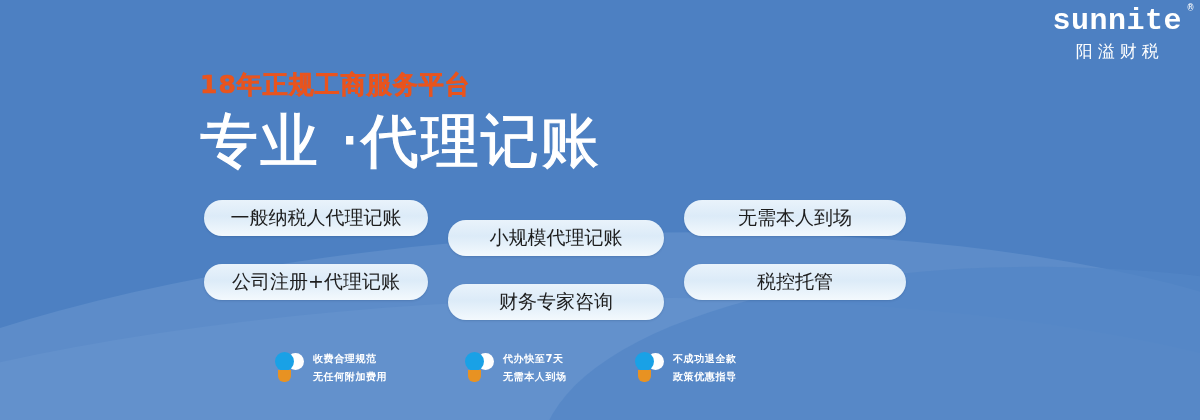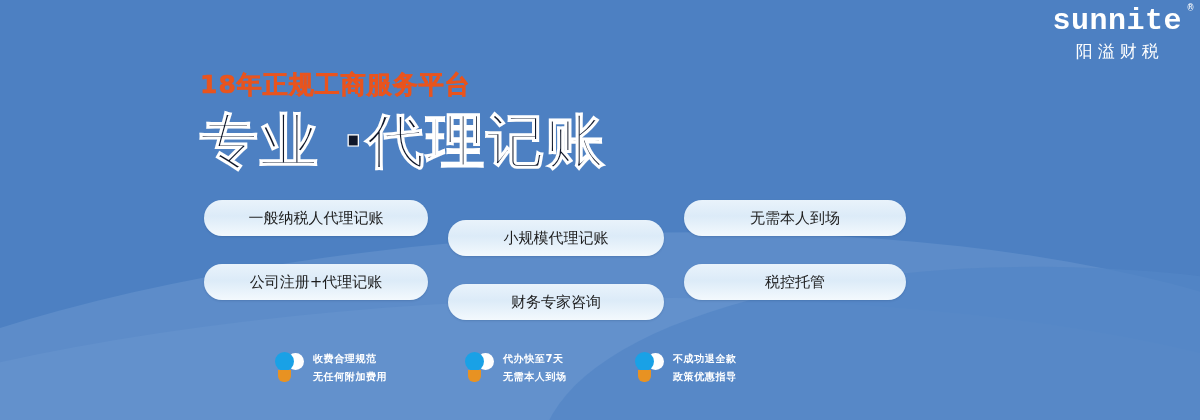--- a/index.html
+++ b/index.html
@@ -104,23 +104,23 @@
     color: #e8541e;
     font-size: 25px;
     font-weight: 700;
     letter-spacing: 1px;
     line-height: 1;
     font-family: "DejaVu Sans", sans-serif;
     -webkit-text-stroke: 0.6px #e8541e;
   }
   .title {
     margin-top: 13px;
-    color: #0f172a;
+    color: #ffffff;
     font-size: 58px;
-    font-weight: 700;
+    font-weight: 400;
     letter-spacing: 2px;
     line-height: 1.08;
     font-family: "DejaVu Sans", sans-serif;
     -webkit-text-stroke: 1.2px #ffffff;
   }
 
   
   .pill-grid {
     position: absolute;
     left: 204px;
@@ -130,21 +130,21 @@
   .pill-row {
     display: flex;
     gap: 20px;
     margin-bottom: 8px;
   }
   .pill {
     height: 36px;
     border-radius: 18px;
     background: linear-gradient(180deg, #e9f3fb 0%, #dcebf8 45%, #f3f9fd 100%);
     color: #1d1d1d;
-    font-size: 15px;
+    font-size: 19px;
     font-weight: 500;
     display: flex;
     align-items: center;
     justify-content: center;
     font-family: "DejaVu Sans", sans-serif;
     box-shadow: 0 1px 2px rgba(20, 50, 90, .18);
     white-space: nowrap;
   }
   .pill.w1 { width: 224px; }
   .pill.w2 { width: 216px; margin-top: 20px; }

